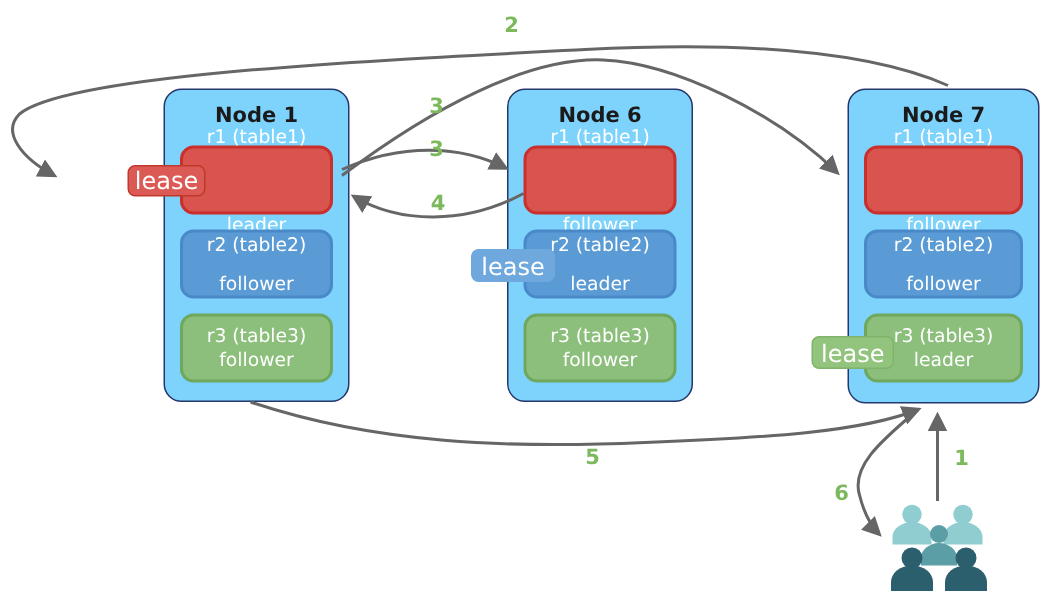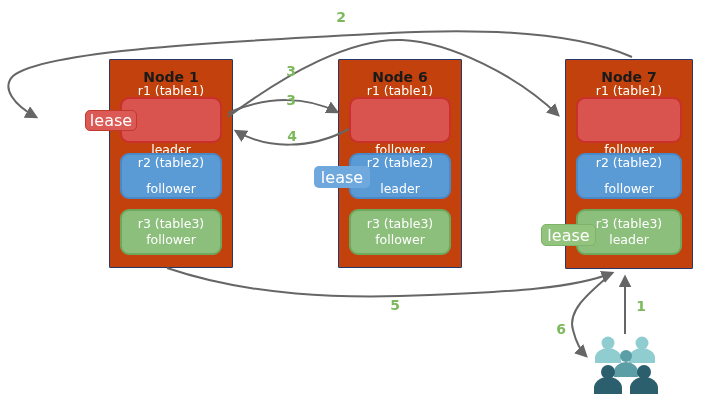--- a/index.html
+++ b/index.html
@@ -1,22 +1,22 @@
 <!DOCTYPE html>
 <html><head>
 <meta charset="utf-8">
 <style>
   html,body{margin:0;padding:0;background:#ffffff;}
   .canvas{
     position:relative;width:704px;height:405px;background:#ffffff;
     font-family:"DejaVu Sans","Liberation Sans",sans-serif;overflow:hidden;
   }
   .node{
-    position:absolute;background:#c2410c;border:1.5px solid #24386B;
-    border-radius:1px;box-sizing:border-box;z-index:1;
+    position:absolute;background:#7dd3fc;border:1.5px solid #24386B;
+    border-radius:12px;box-sizing:border-box;z-index:1;
   }
   .node-title{
     position:absolute;top:9px;left:0;right:0;text-align:center;
     font-size:14px;font-weight:700;color:#1a1a1a;
   }
   .replica{
     position:absolute;left:10px;right:10px;height:46px;border-radius:9px;
     box-sizing:border-box;display:flex;flex-direction:column;align-items:center;
     justify-content:center;color:#ffffff;font-size:12.5px;line-height:1.25;
     text-align:center;

